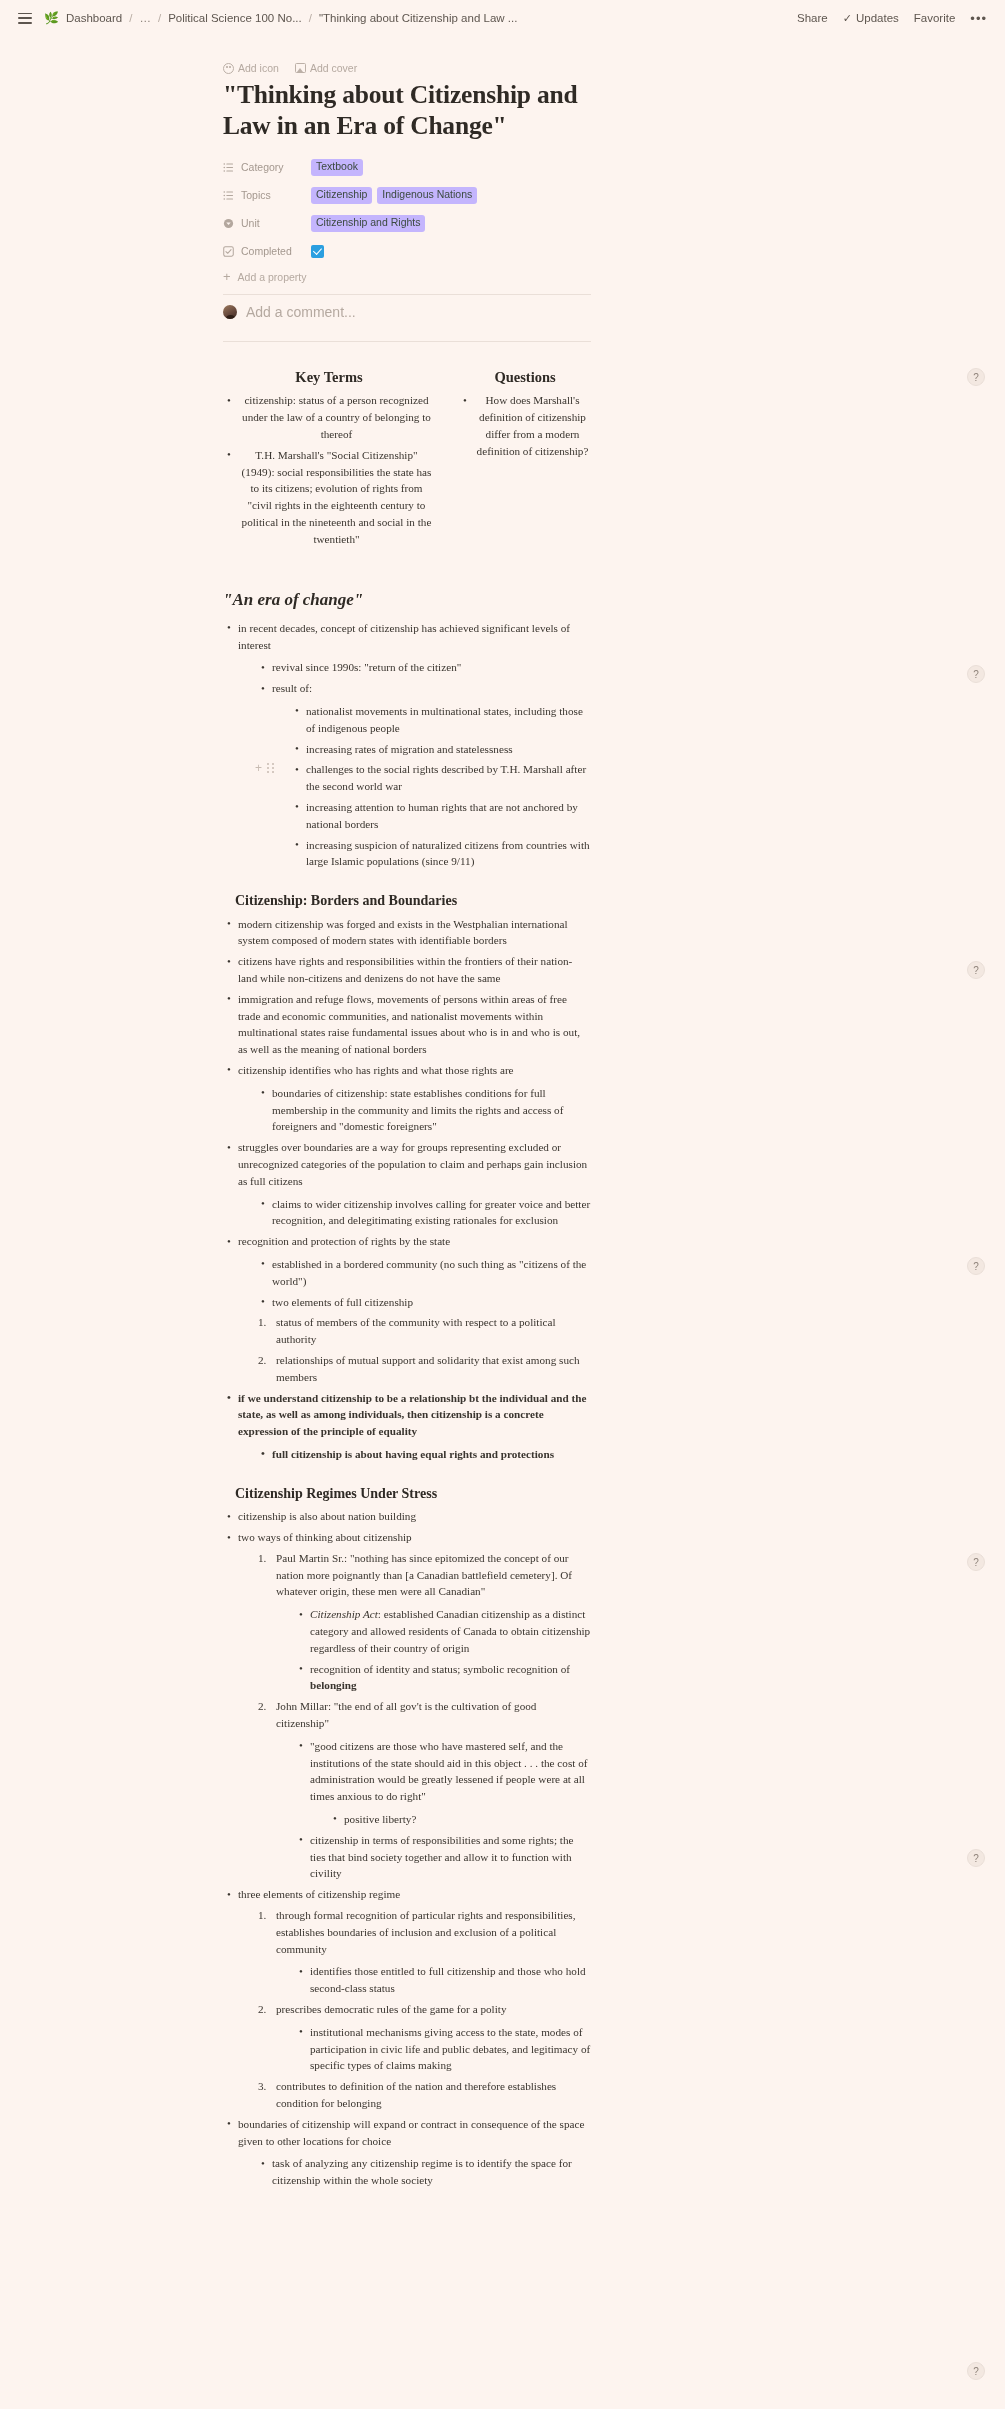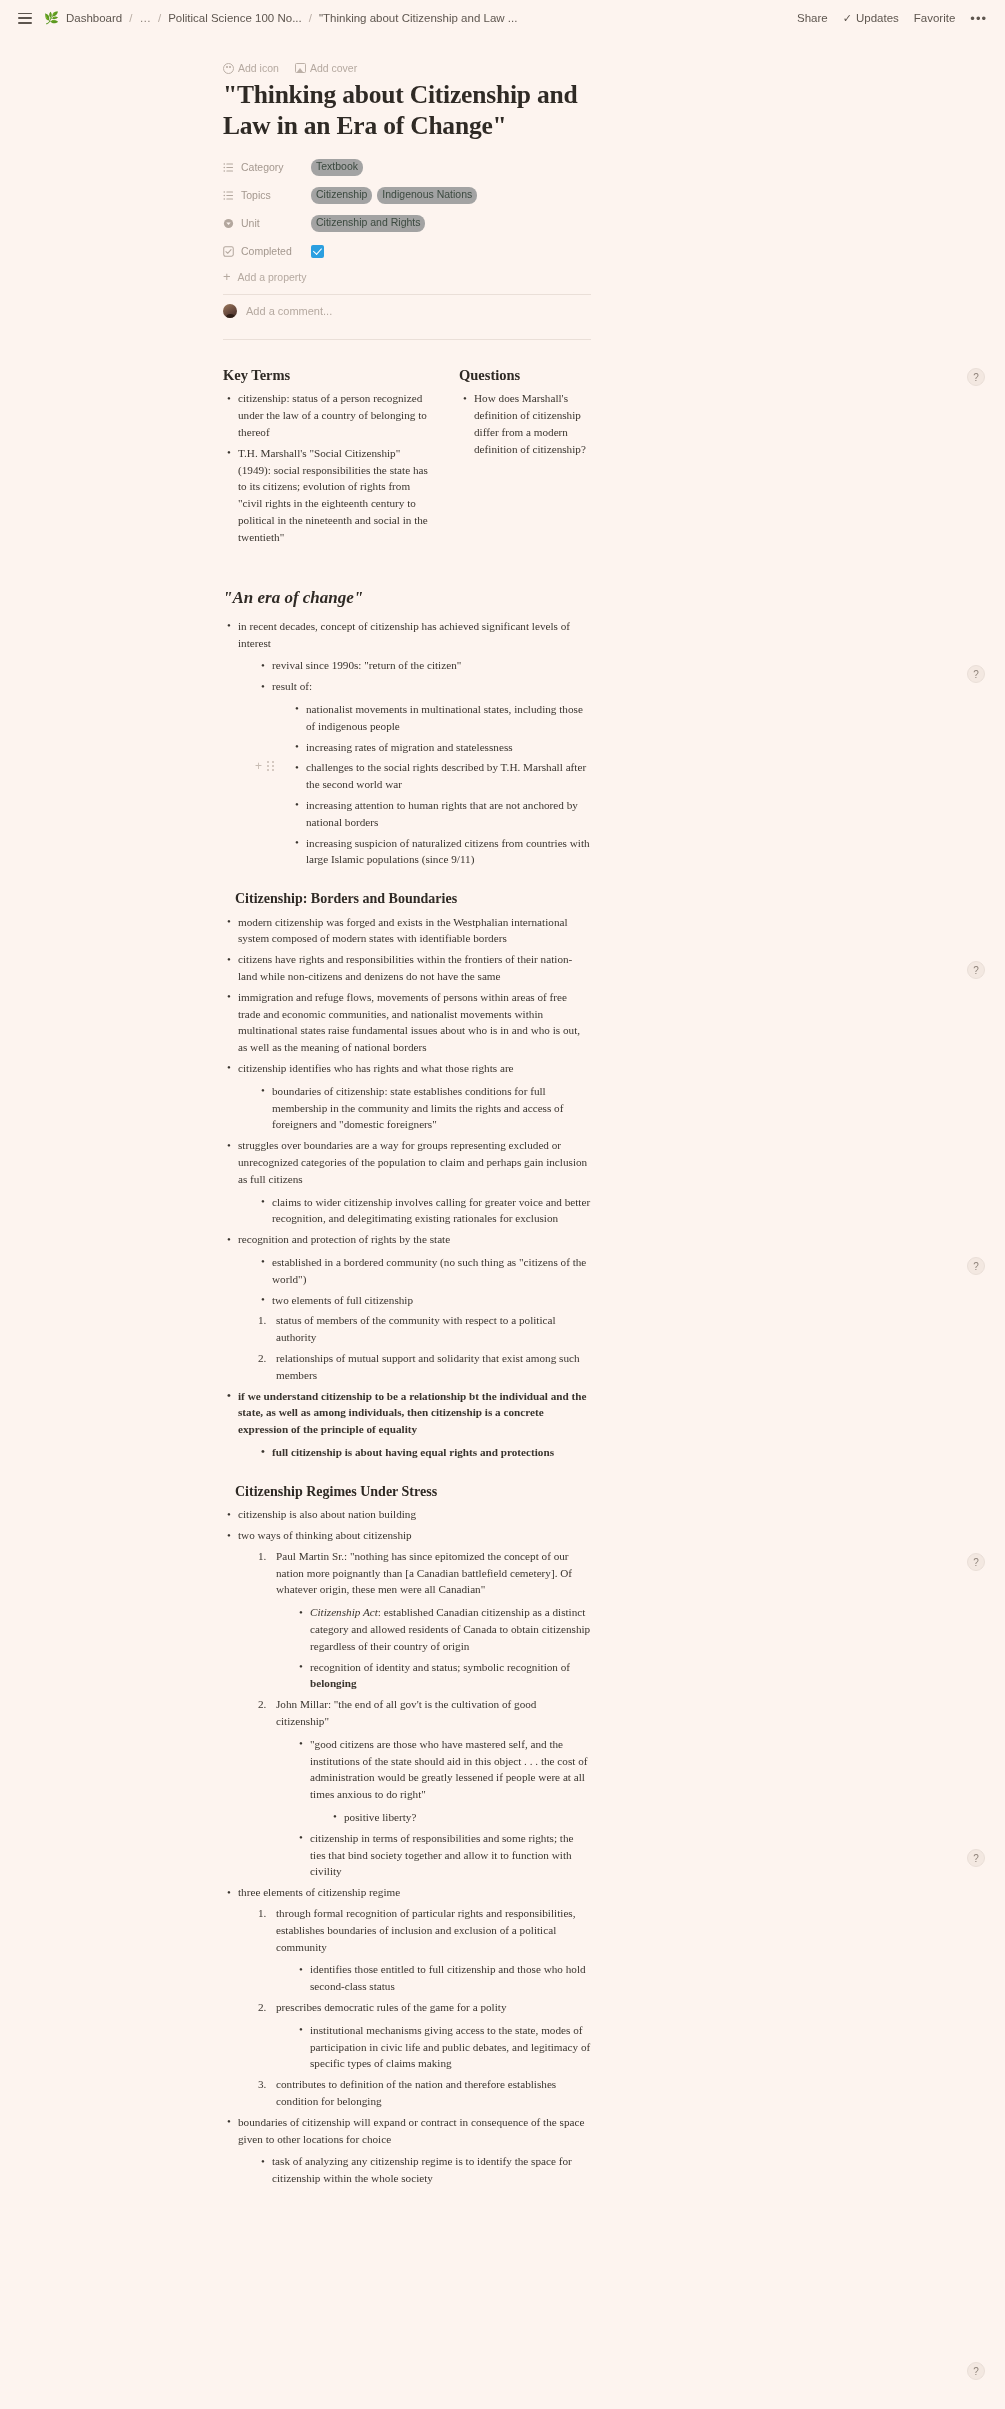--- a/index.html
+++ b/index.html
@@ -98,23 +98,23 @@
   }
   .prop-label {
     width: 88px; display:flex; align-items:flex-end; gap: 7px;
     color:#a4988f; cursor: pointer; flex: 0 0 88px;
   }
   .p-ico { width: 11px; height: 11px; display:inline-block; position:relative; color:#b3a79e; }
   .p-ico svg { display:block; }
   .prop-value { display:flex; align-items:center; gap: 5px; flex-wrap: wrap; }
 
   .tag {
-    background: #a3a3a3;
+    background: #c4b5fd;
     color: #3c4a40;
-    border-radius: 8px;
+    border-radius: 3px;
     padding: 1.5px 5px;
     font-size: 10.5px;
     line-height: 1.3;
     white-space: nowrap;
     cursor: pointer;
   }
 
   .checkbox {
     width: 13px; height: 13px; border-radius: 2px;
     background: #2b9fe0; display:inline-flex;
@@ -132,35 +132,35 @@
     font-size: 10.5px; margin-top: 9px; cursor:pointer;
   }
   .plus-ico { font-size: 13px; line-height: 1; color:#b5a9a0; }
 
   .divider { height:1px; background:#eadfd8; margin: 11px 0 0 0; }
 
   .comment-row {
     display:flex; align-items:center; gap: 9px;
     padding: 9px 0 10px 0;
     font-family:"Liberation Sans", sans-serif;
-    font-size: 11px; color:#b5a9a0; cursor: text;
+    font-size: 14px; color:#b5a9a0; cursor: text;
   }
   .avatar {
     width: 14px; height: 14px; border-radius: 50%;
     background: linear-gradient(150deg,#9d7a5e 0%, #63453a 60%, #3d2a22 100%);
     flex: 0 0 14px; position: relative; overflow: hidden;
   }
   .avatar::after {
     content:""; position:absolute; bottom:-3px; left:2.5px;
     width:9px; height:7px; border-radius:50% 50% 40% 40%;
     background: rgba(40,25,18,.85);
   }
 
   
-  .twocol { display:flex; gap: 24px; margin-top: 26px; }
+  .twocol { display:flex; gap: 24px; margin-top: 26px; text-align: center; }
   .col-a { flex: 0 0 212px; }
   .col-b { flex: 1; }
 
   h2.sec {
     font-size: 14.5px; font-weight: 700; color:#2f2a25;
     margin: 0 0 6px 0; line-height: 1.25;
   }
   h2.sec-big {
     font-size: 17px; font-weight: 700; font-style: italic;
     color:#2f2a25; line-height:1.25;

